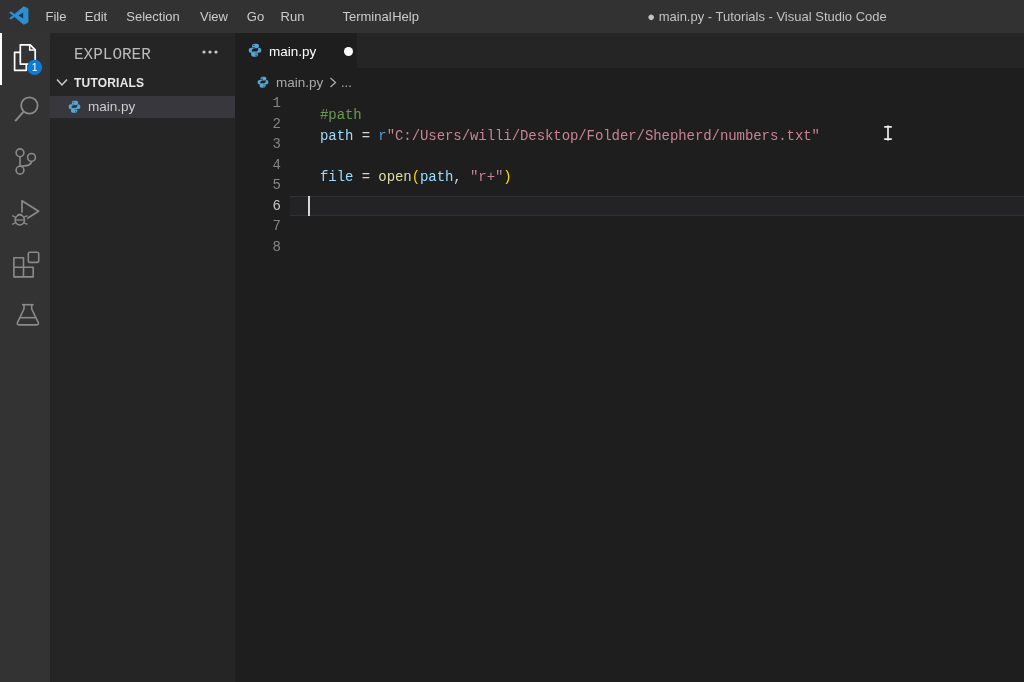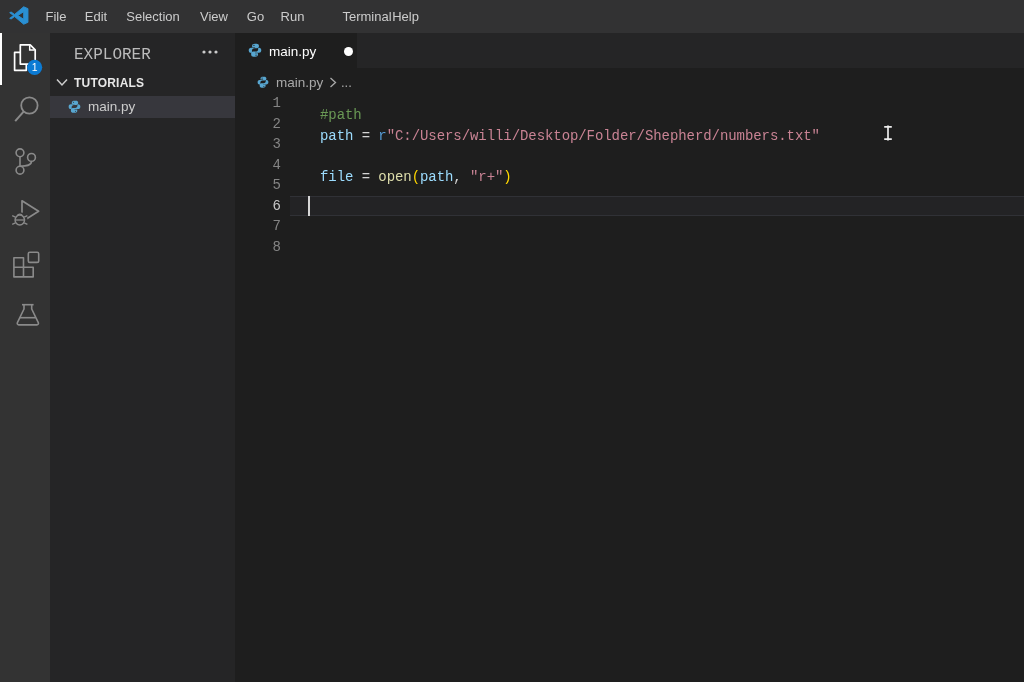--- a/index.html
+++ b/index.html
@@ -20,20 +20,21 @@
   <div id="menus" class="abs" style="left:0;top:0;height:33px;width:640px;color:#cccccc;font-size:13px;">
     <div style="position:absolute;top:0;height:33px;line-height:33px;left:56px;transform:translateX(-50%);">File</div>
     <div style="position:absolute;top:0;height:33px;line-height:33px;left:96px;transform:translateX(-50%);">Edit</div>
     <div style="position:absolute;top:0;height:33px;line-height:33px;left:153px;transform:translateX(-50%);">Selection</div>
     <div style="position:absolute;top:0;height:33px;line-height:33px;left:214px;transform:translateX(-50%);">View</div>
     <div style="position:absolute;top:0;height:16px;line-height:33px;left:255.5px;transform:translateX(-50%);">Go</div>
     <div style="position:absolute;top:0;height:31px;line-height:33px;left:292.5px;transform:translateX(-50%);">Run</div>
     <div style="position:absolute;top:0;height:33px;line-height:33px;left:347px;transform:translateX(-50%);margin-left:20px;">Terminal</div>
     <div style="position:absolute;top:0;height:33px;line-height:33px;left:405.5px;transform:translateX(-50%);">Help</div>
   </div>
+  <div class="abs" id="wintitle" style="left:767px;top:0;height:33px;line-height:33px;transform:translateX(-50%);color:#c3c3c3;font-size:13px;white-space:nowrap;">●&nbsp;main.py - Tutorials - Visual Studio Code</div>
 
   <div class="abs" style="left:0;top:33px;width:50px;height:649px;background:#333333;"></div>
   <div class="abs" style="left:0;top:33px;width:2px;height:52px;background:#ffffff;"></div>
 
   <svg class="abs" style="left:11px;top:42px;" width="34" height="34" viewBox="0 0 34 34">
     <path d="M3.6 10.3 h11.7 v18 H3.6 z" fill="none" stroke="#ffffff" stroke-width="1.7" stroke-linejoin="round"></path>
     <path d="M9.3 2.8 h9.9 l5 5 v14.3 H9.3 z" fill="#333333" stroke="#ffffff" stroke-width="1.7" stroke-linejoin="round"></path>
     <path d="M18.7 3.2 v4.9 h5" fill="none" stroke="#ffffff" stroke-width="1.5"></path>
     <circle cx="23.6" cy="25.3" r="7.6" fill="#0c7bd4"></circle>
     <text x="23.6" y="28.8" font-size="10.5" font-family="Liberation Sans,sans-serif" fill="#ffffff" text-anchor="middle">1</text>

